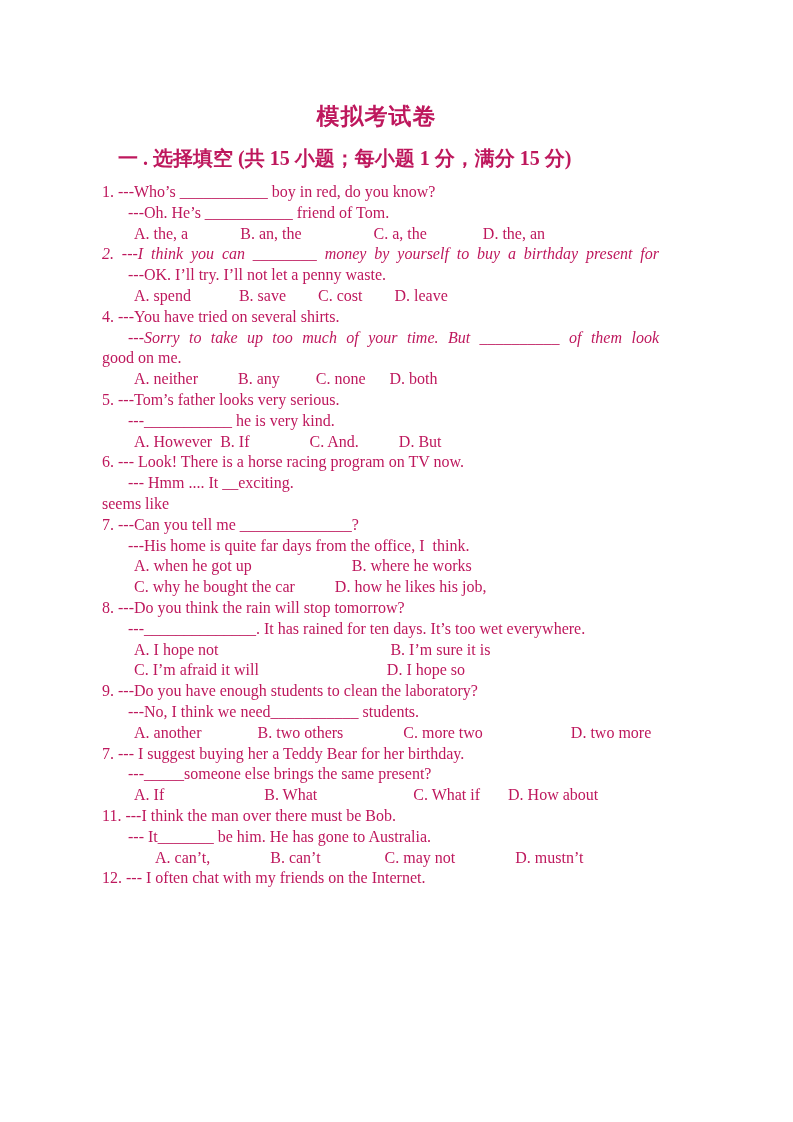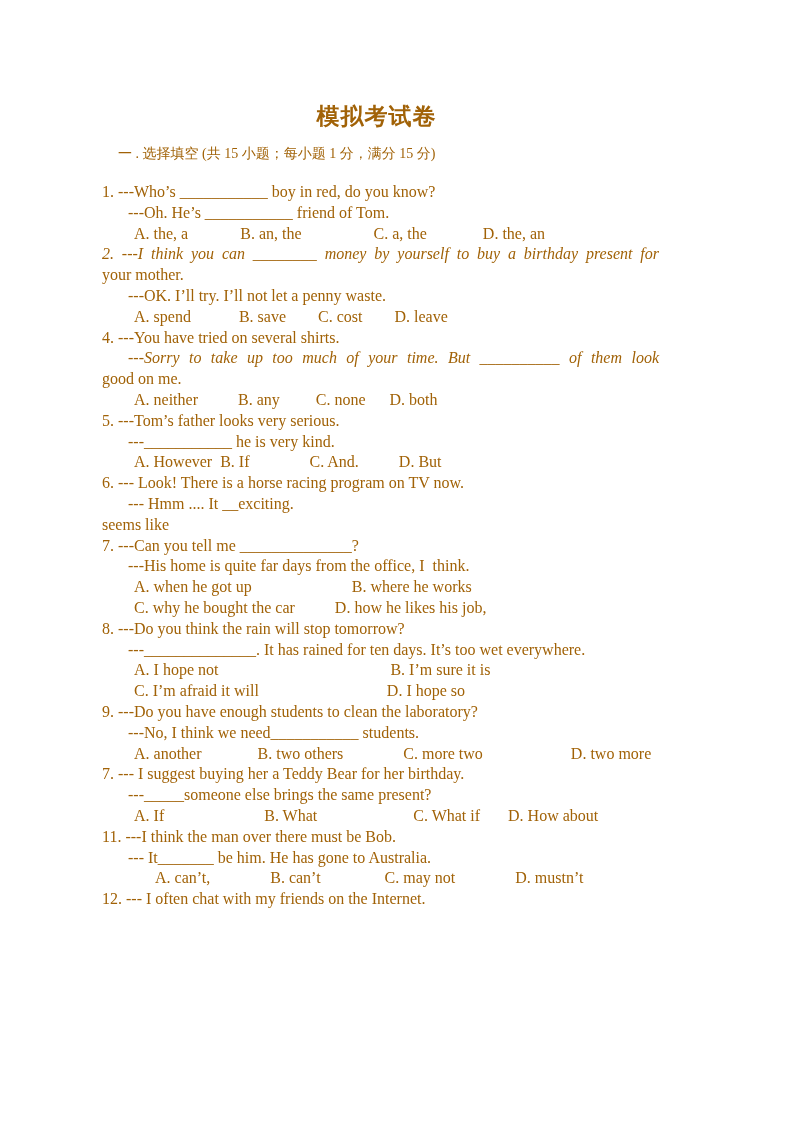--- a/index.html
+++ b/index.html
@@ -1,42 +1,42 @@
 <!DOCTYPE html>
 <html><head>
 <meta charset="utf-8">
 <style>
   html, body { margin: 0; padding: 0; background: #ffffff; }
   .page {
     position: relative;
     width: 793px;
     height: 1122px;
     background: #ffffff;
-    color: #a16207;
+    color: #be185d;
     font-family: "Liberation Serif", "DejaVu Serif", serif;
     overflow: hidden;
   }
   .title {
     position: absolute;
     top: 101px;
     left: 118px;
     width: 557px;
     text-align: center;
     font-size: 23px;
     font-weight: 700;
     letter-spacing: 1px;
     transform: translateX(-20px);
     white-space: pre;
   }
   .heading {
     position: absolute;
     top: 145px;
     left: 118px;
-    font-size: 14px;
-    font-weight: 400;
+    font-size: 20px;
+    font-weight: 700;
     white-space: pre;
   }
   .body {
     position: absolute;
     top: 182px;
     left: 102px;
     width: 557px;
     font-size: 16px;
     line-height: 20.8px;
   }
@@ -60,21 +60,20 @@
   <div class="title">模拟考试卷</div>
   <div class="heading">一 . 选择填空 (共 15 小题；每小题 1 分，满分 15 分)</div>
   <div class="body" id="question-list">
       <div>
         <div class="line r-q">1. ---Who’s ___________ boy in red, do you know?</div>
         <div class="line r-reply">---Oh. He’s ___________ friend of Tom.</div>
         <div class="line r-opts">A. the, a             B. an, the                  C. a, the              D. the, an</div>
       </div>
       <div>
         <div class="line r-q justify">2. ---I think you can ________ money by yourself to buy a birthday present for</div>
-        <div class="line r-cont">your mother.</div>
         <div class="line r-reply">---OK. I’ll try. I’ll not let a penny waste.</div>
         <div class="line r-opts">A. spend            B. save        C. cost        D. leave</div>
       </div>
       <div>
         <div class="line r-q">4. ---You have tried on several shirts.</div>
         <div class="line r-reply justify">---Sorry to take up too much of your time. But __________ of them look</div>
         <div class="line r-cont">good on me.</div>
         <div class="line r-opts">A. neither          B. any         C. none      D. both</div>
       </div>
       <div>

